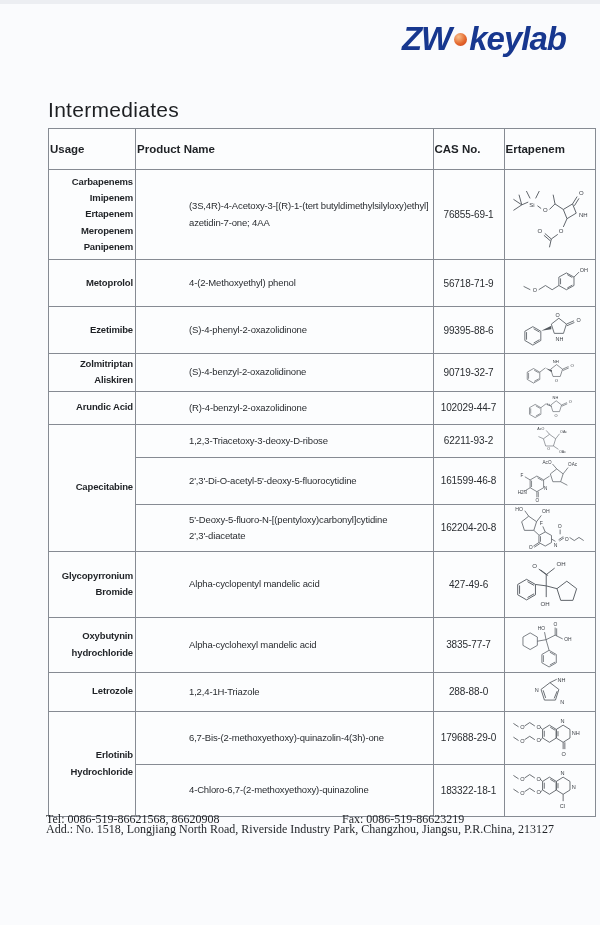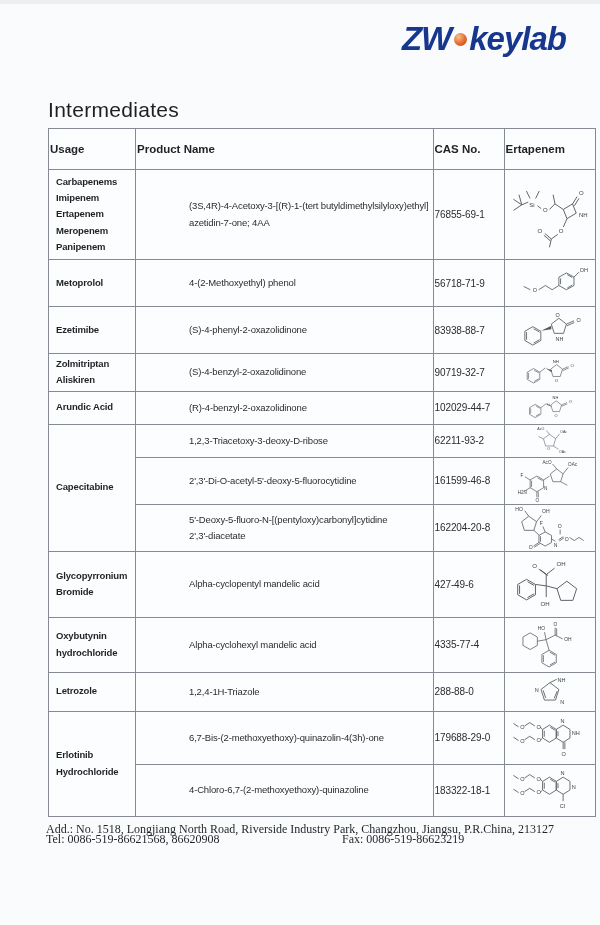--- a/index.html
+++ b/index.html
@@ -10,33 +10,33 @@
         font-size:33px;color:#17378f;letter-spacing:-1px;white-space:nowrap;}
   .logo .dot{display:inline-block;width:13px;height:13px;border-radius:50%;
         background:radial-gradient(circle at 35% 30%,#f8c08b,#e4692f 55%,#c93a16);
         margin:0 2px 3px 3px;vertical-align:middle;}
   .title{position:absolute;left:48px;top:98px;font-size:21px;color:#1d1f22;letter-spacing:.3px;}
   table.main{position:absolute;left:48px;top:128px;border-collapse:collapse;table-layout:fixed;}
   table.main th,table.main td{border:1px solid #868b93;overflow:hidden;}
   th{height:38px;font-size:11.5px;font-weight:bold;color:#1f2226;text-align:left;background:#fcfdfe;}
   td{background:#fcfdfe;}
   td.usage{font-weight:bold;font-size:9.5px;letter-spacing:-.15px;padding:2px 2px 2px 7px;
-        vertical-align:middle;line-height:1.72;color:#1f2226;}
+        vertical-align:middle;line-height:1.72;color:#1f2226;text-align:right;}
   td.pname{font-size:9.5px;letter-spacing:-.15px;padding:2px 4px 2px 11px;
         vertical-align:middle;line-height:1.7;color:#2a2d31;}
   td.pname div{white-space:nowrap;margin-left:42px;}
-  td.cas{font-size:10px;text-align:left;vertical-align:middle;color:#2a2d31;letter-spacing:-.1px;}
+  td.cas{font-size:10px;text-align:center;vertical-align:middle;color:#2a2d31;letter-spacing:-.1px;}
   td.struct{text-align:center;vertical-align:middle;padding:1px;}
   td.struct svg{display:block;margin:0 auto;}
   .st{stroke:#54595f;stroke-width:1;fill:none;}
   .sf{fill:#54595f;stroke:none;}
   svg text{fill:#3d4147;font-size:6.5px;stroke:none;font-family:"Liberation Sans",sans-serif;}
   .footer{position:absolute;left:46px;width:520px;font-size:12px;color:#1f2226;font-family:Liberation Serif, serif;}
   .f-addr{top:822px;}
-  .f-tel{top:832px;}
+  .f-tel{top:812px;}
   .f-email{top:872px;font-weight:bold;font-size:13px;color:#111;}
   .f-right{position:absolute;left:296px;top:0;}
 </style>
 </head>
 <body>
 
 <div class="page">
 
   <div class="logo"><span>ZW</span><span class="dot"></span><span>keylab</span></div>
 
@@ -103,21 +103,21 @@
           </svg>
         </td>
       </tr>
       <tr style="height:47px">
         <td class="usage">
             <div>Ezetimibe</div>
           </td>
         <td class="pname">
             <div>(S)-4-phenyl-2-oxazolidinone</div>
           </td>
-        <td class="cas">83938-88-7</td>
+        <td class="cas">99395-88-6</td>
         <td class="struct">
           <svg viewBox="0 0 92 50" height="42">
             <g class="st">
                 <path d="M26 21 L16.5 26.5 L16.5 37.5 L26 43 L35.5 37.5 L35.5 26.5 Z M18.5 27.5 L18.5 36.5 M27 23.5 L34 27.5 M27 40.5 L34 36.5 M57 11 L48 18 L51.5 29 L62.5 29 L66 18 Z M66 18 L75 14 M66.5 20 L75.5 16"></path>
               </g>
             <polygon class="sf" points="36,26 48,20 48,24"></polygon>
             <text x="53" y="9">O</text>
               <text x="78" y="15">O</text>
               <text x="53" y="38">NH</text>
           </svg>
@@ -244,21 +244,21 @@
         </td>
       </tr>
       <tr style="height:55px">
         <td class="usage">
           <div>Oxybutynin</div>
           <div>hydrochloride</div>
         </td>
         <td class="pname">
             <div>Alpha-cyclohexyl mandelic acid</div>
           </td>
-        <td class="cas">4335-77-4</td>
+        <td class="cas">3835-77-7</td>
         <td class="struct">
           <svg viewBox="0 0 92 66" height="50">
             <g class="st">
                 <path d="M20 17 L10.5 22.5 L10.5 33.5 L20 39 L29.5 33.5 L29.5 22.5 Z M29.5 28 L41 26 M41 26 L39 16 M41 26 L53 20 M53 20 L53 10 M55 21 L55 11 M53 20 L63 25 M45 40 L35.5 45.5 L35.5 56.5 L45 62 L54.5 56.5 L54.5 45.5 Z M37.5 46.5 L37.5 55.5 M46 42.5 L53 46.5 M46 59.5 L53 55.5 M41 26 L45 40"></path>
               </g>
             <text x="30" y="13">HO</text>
               <text x="51" y="8">O</text>
               <text x="65" y="28">OH</text>
           </svg>
         </td>

